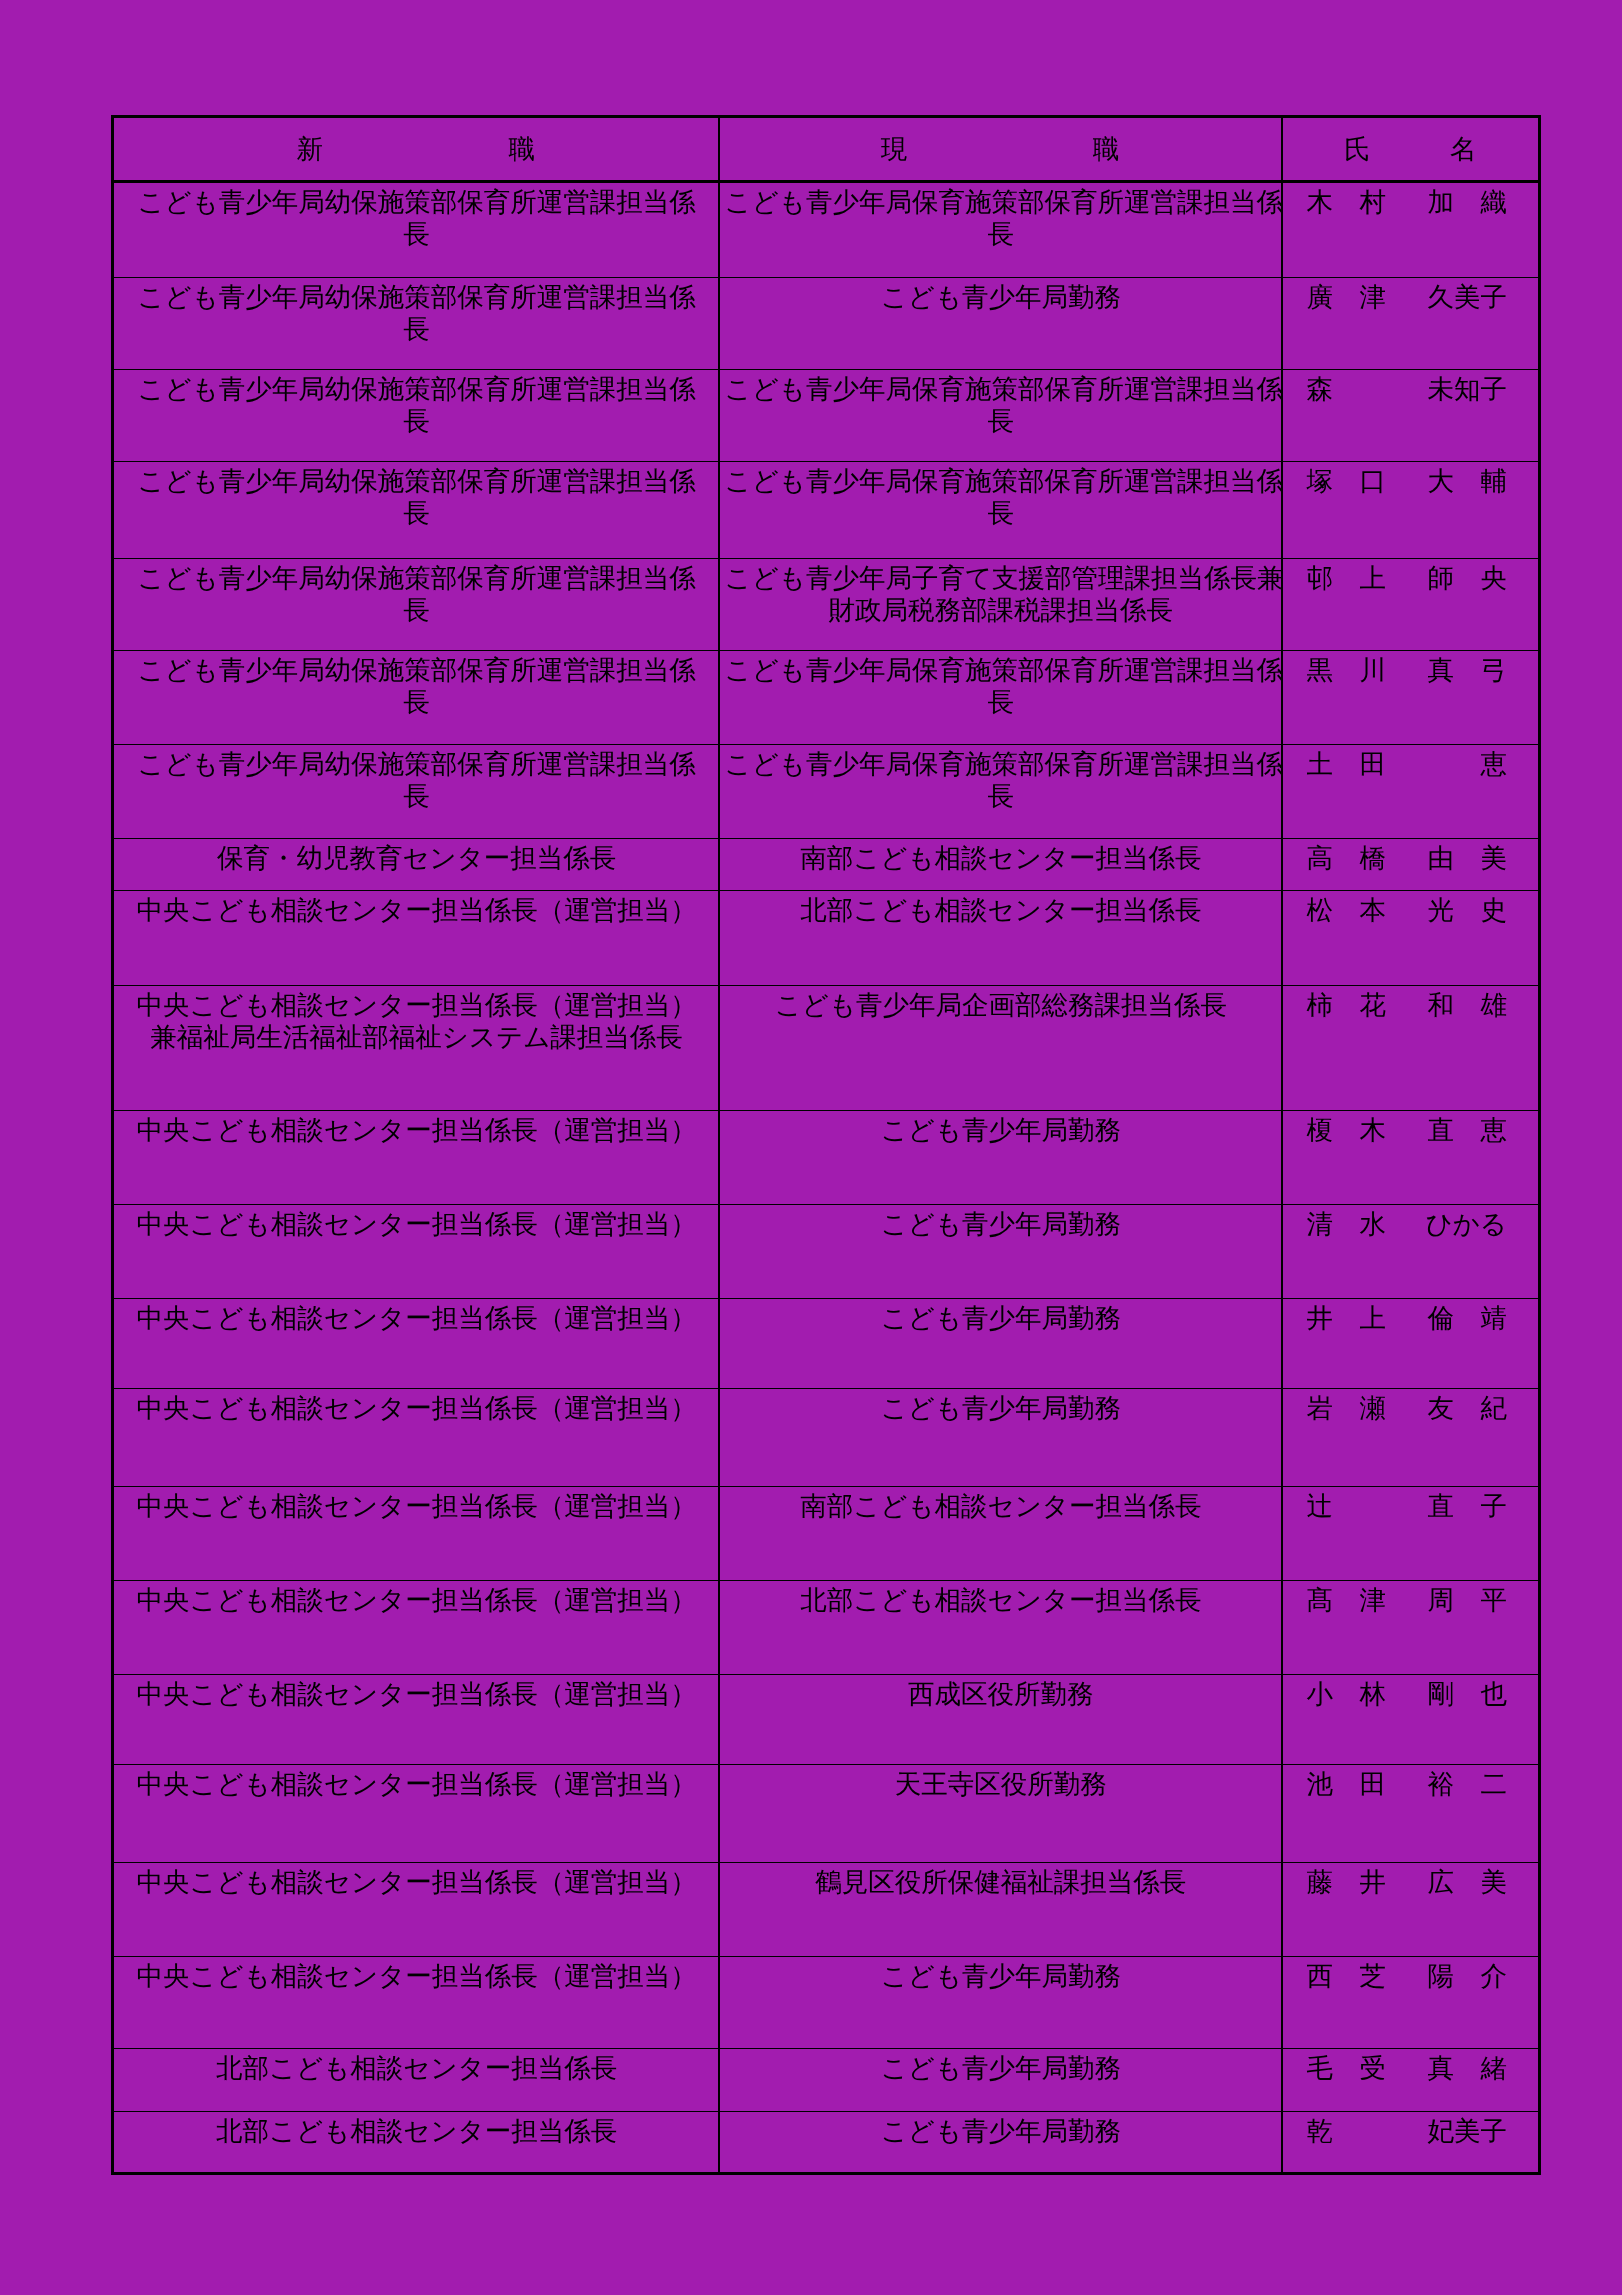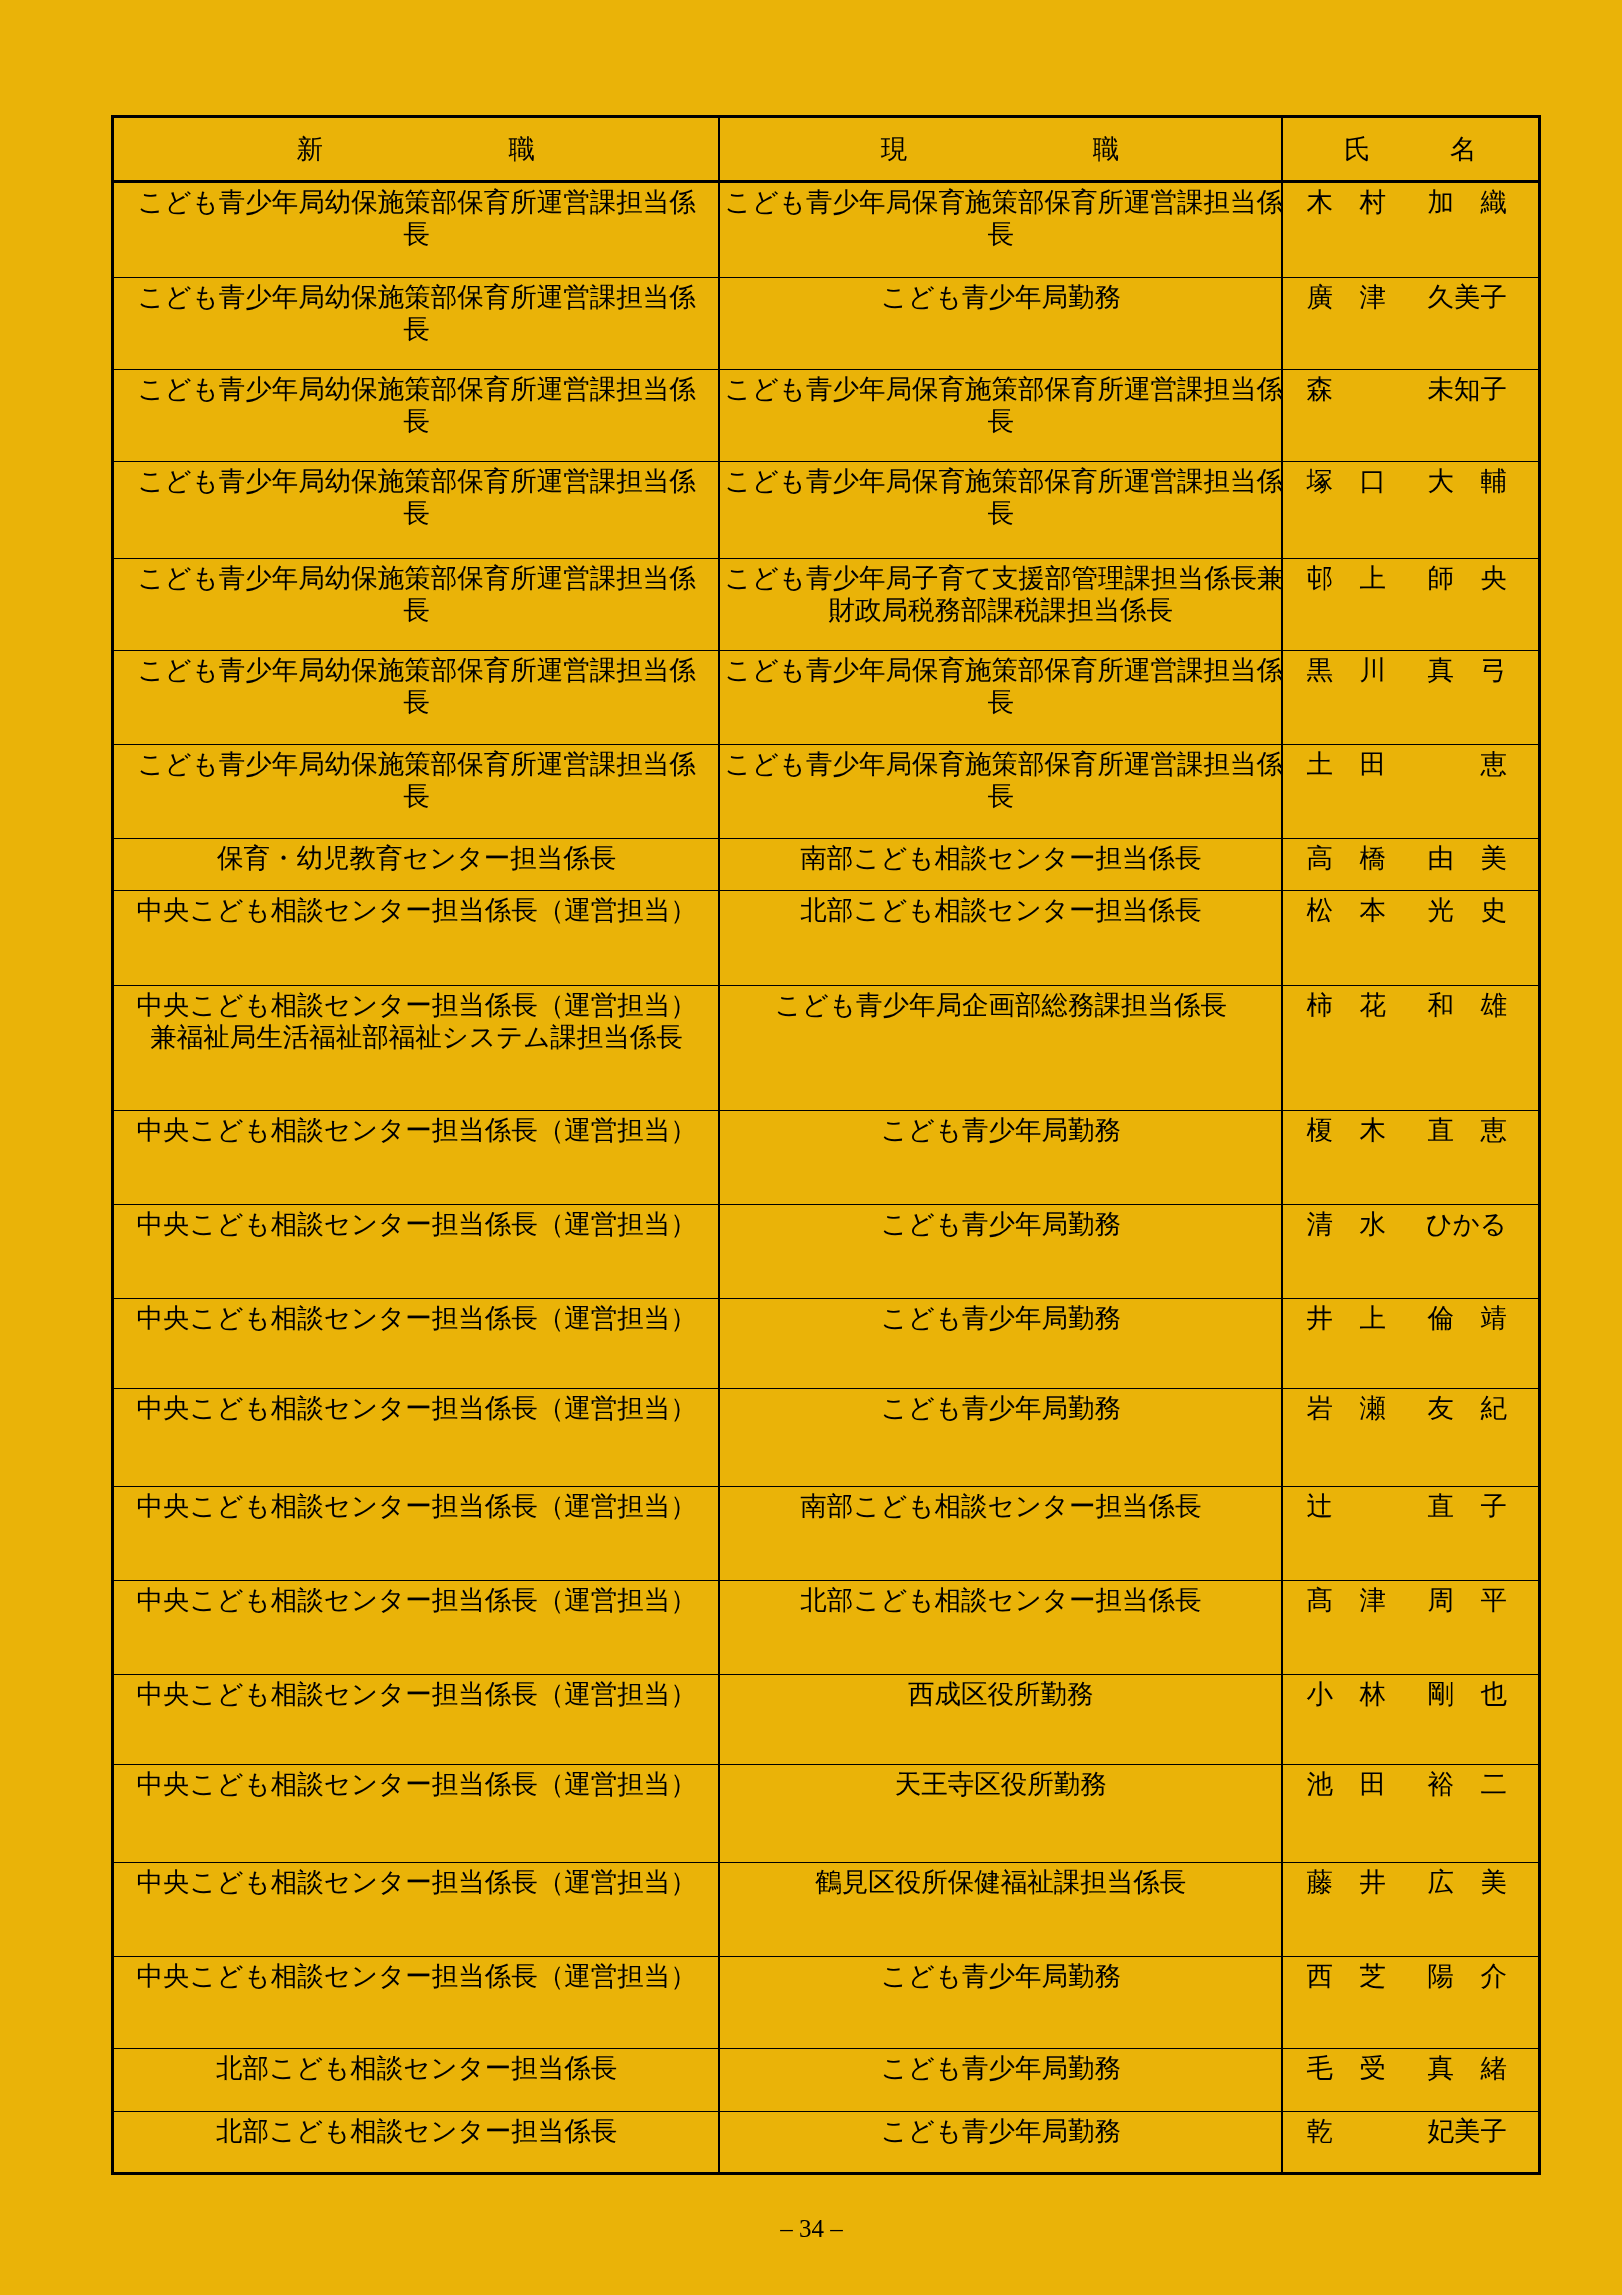--- a/index.html
+++ b/index.html
@@ -4,21 +4,21 @@
 <style>
   html, body {
     margin: 0;
     padding: 0;
     background: #e8e8e8;
   }
   .page {
     position: relative;
     width: 1623px;
     height: 2295px;
-    background: #eab308;
+    background: #a21caf;
     font-family: "Liberation Serif", "DejaVu Serif", serif;
     color: #000000;
   }
   table.personnel-table {
     position: absolute;
     left: 111px;
     top: 115px;
     width: 1427px;
     table-layout: fixed;
     border-collapse: collapse;
@@ -315,17 +315,14 @@
     <td class="c-name">
       <div class="namewrap">
         <span class="sei">乾</span>
         <span class="mei">妃美子</span>
       </div>
     </td>
   </tr>
       </tbody>
   </table>
 
-  <div class="footer">
-    <span>– 34 –</span>
-  </div>
 </div>
 
 
 </body></html>

